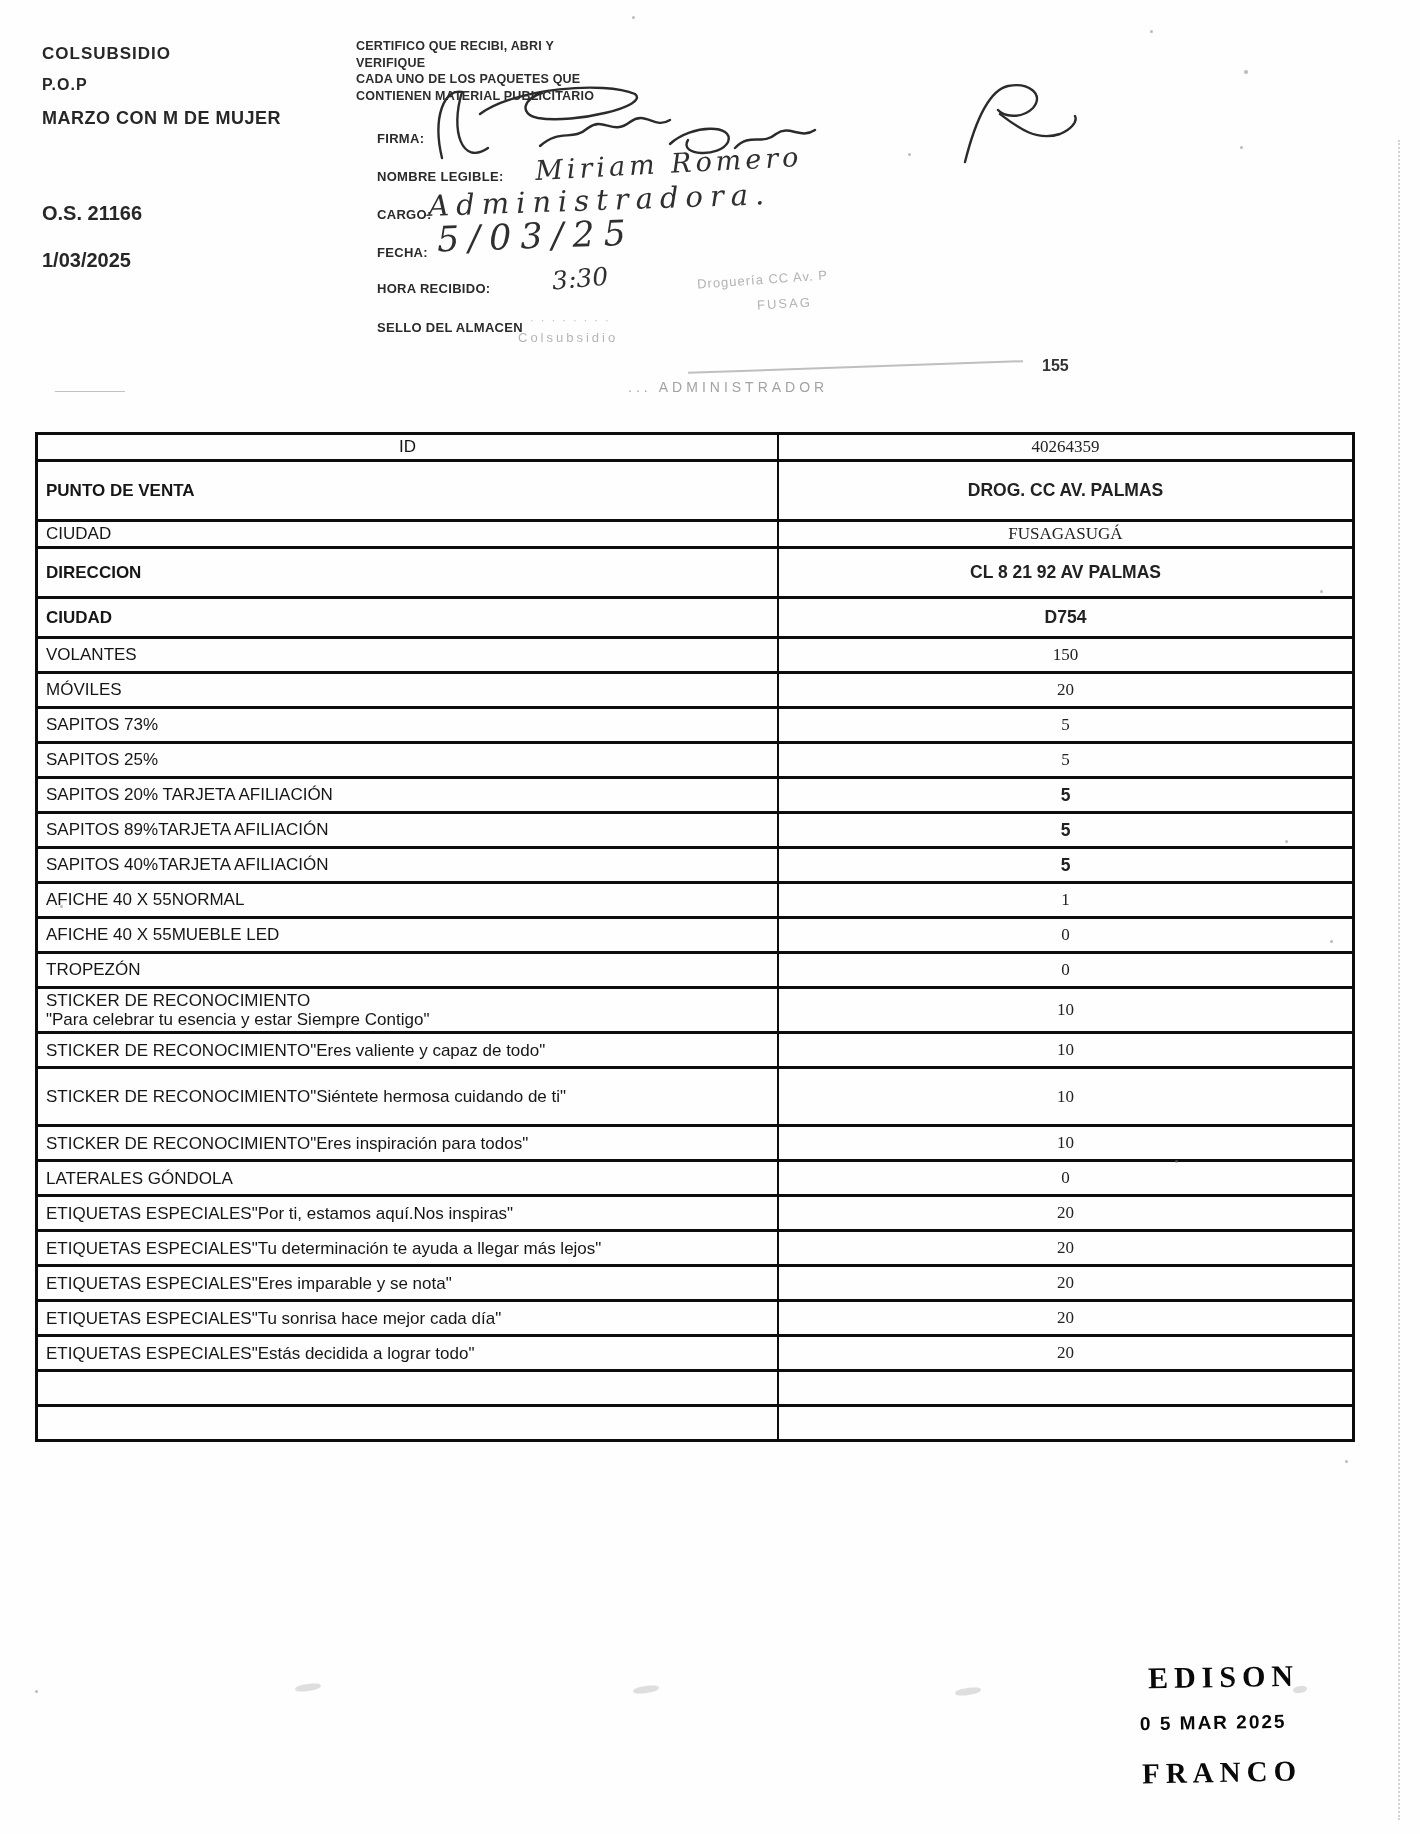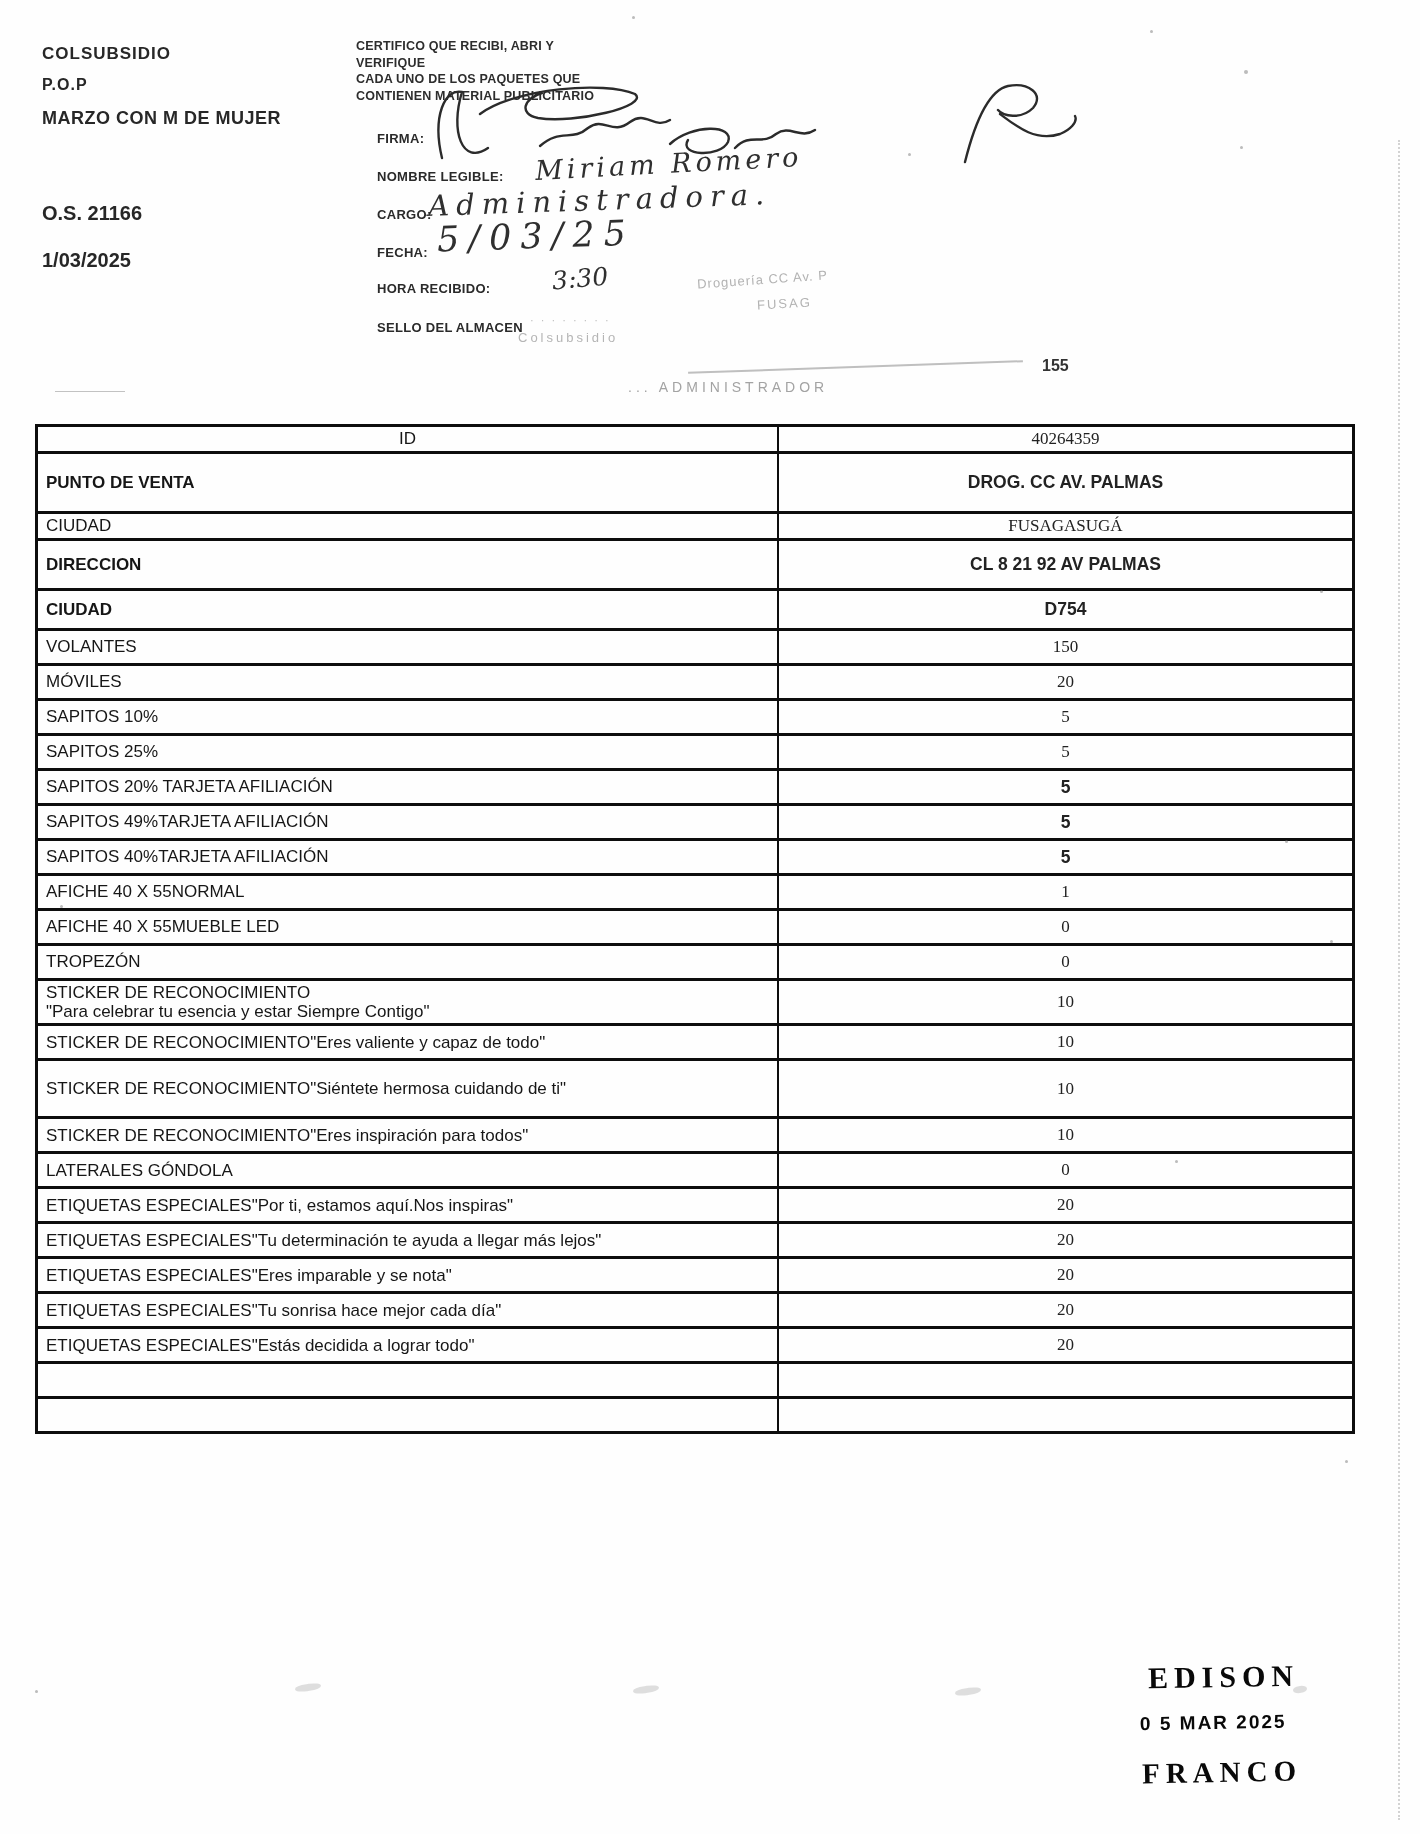--- a/index.html
+++ b/index.html
@@ -37,21 +37,21 @@
            transform:rotate(-2deg);}
   .penline2{left:55px;top:391px;width:70px;height:1px;background:#c2c2c2;}
   .pagenum{left:1042px;top:357px;font-size:16px;font-weight:bold;color:#333;}
   .edge-dots{left:1398px;top:140px;height:1680px;width:0;border-left:2px dotted #cccccc;opacity:.85;}
   .speck{position:absolute;width:3px;height:3px;background:#7a7a7a;border-radius:50%;opacity:.5;}
   .smudge{position:absolute;width:26px;height:7px;background:#9a9a9a;opacity:.32;
           border-radius:45%;transform:rotate(-8deg);}
   
   .inv{left:35px;top:424px;}
   table{border-collapse:collapse;width:1320px;table-layout:fixed;}
-  table,td{border:2px solid #0d0d0d;}
+  table,td{border:2px solid #0d0d0d;margin-top:8px;}
   td{border-top-width:3px;border-bottom-width:3px;vertical-align:middle;}
   table{border-width:3px;}
   td.lbl{width:723px;padding:2px 8px;font-size:17px;line-height:1.12;white-space:pre-line;color:#161616;}
   td.val{text-align:center;font-size:17px;font-family:"Liberation Serif",serif;color:#222;}
   td.b{font-weight:bold;}
   td.val.b{font-family:"Liberation Sans",sans-serif;font-size:17.5px;}
   td.ctr{text-align:center;}
   tr{height:35px;}
   tr:nth-child(1){height:27px;} tr:nth-child(2){height:60px;}
   tr:nth-child(3){height:27px;} tr:nth-child(4){height:50px;}
@@ -139,33 +139,33 @@
           </tr>
           <tr>
             <td class="lbl">VOLANTES</td>
             <td class="val">150</td>
           </tr>
           <tr>
             <td class="lbl">MÓVILES</td>
             <td class="val">20</td>
           </tr>
           <tr>
-            <td class="lbl">SAPITOS 10%</td>
+            <td class="lbl">SAPITOS 73%</td>
             <td class="val">5</td>
           </tr>
           <tr>
             <td class="lbl">SAPITOS 25%</td>
             <td class="val">5</td>
           </tr>
           <tr>
             <td class="lbl">SAPITOS 20% TARJETA AFILIACIÓN</td>
             <td class="val b">5</td>
           </tr>
           <tr>
-            <td class="lbl">SAPITOS 49%TARJETA AFILIACIÓN</td>
+            <td class="lbl">SAPITOS 89%TARJETA AFILIACIÓN</td>
             <td class="val b">5</td>
           </tr>
           <tr>
             <td class="lbl">SAPITOS 40%TARJETA AFILIACIÓN</td>
             <td class="val b">5</td>
           </tr>
           <tr>
             <td class="lbl">AFICHE 40 X 55NORMAL</td>
             <td class="val">1</td>
           </tr>

